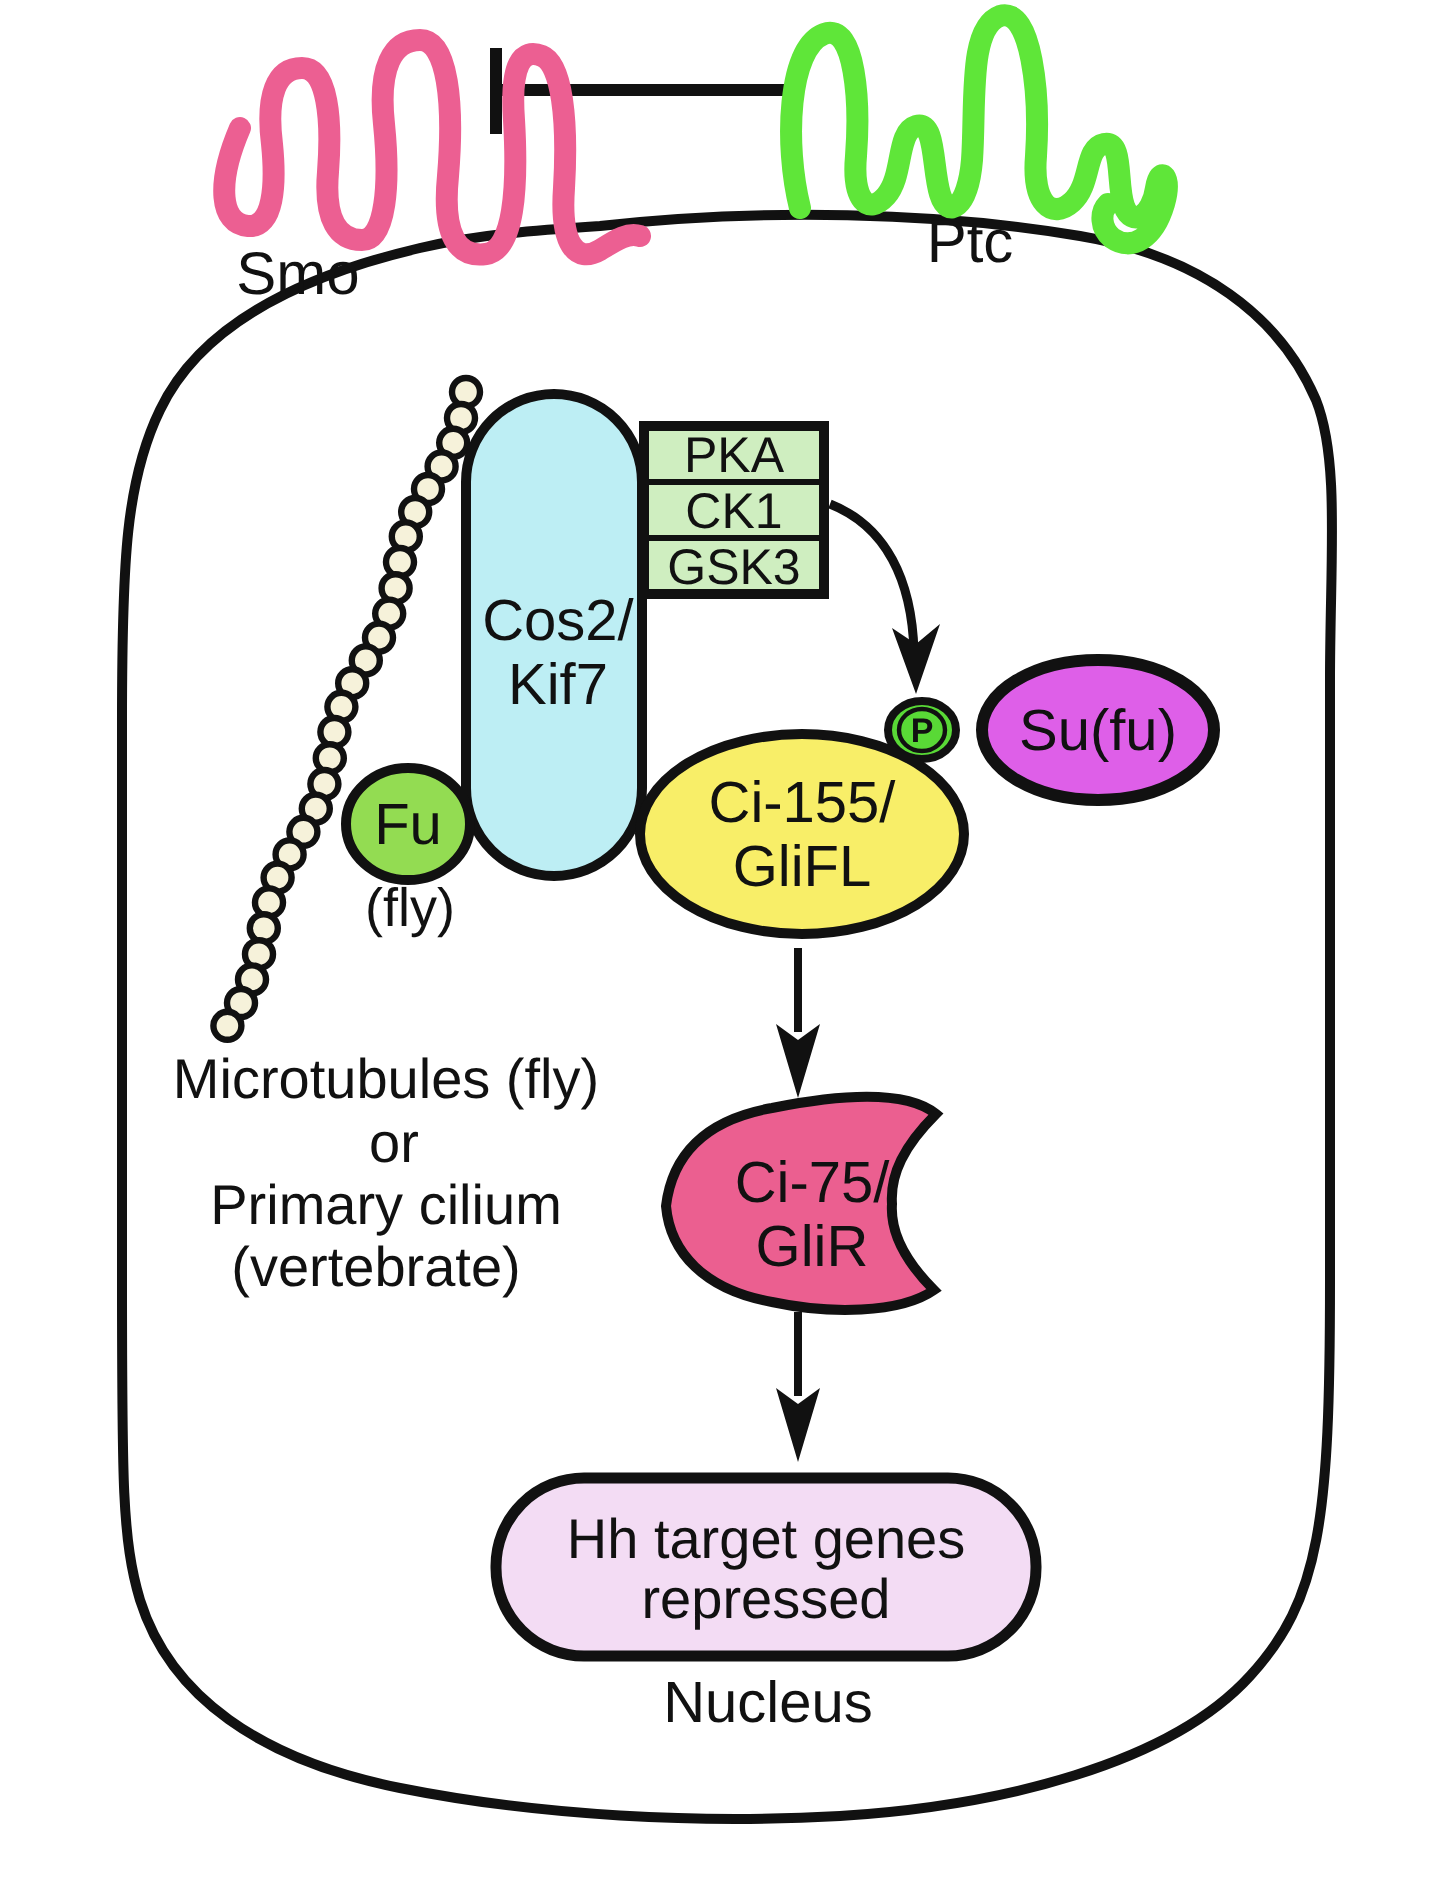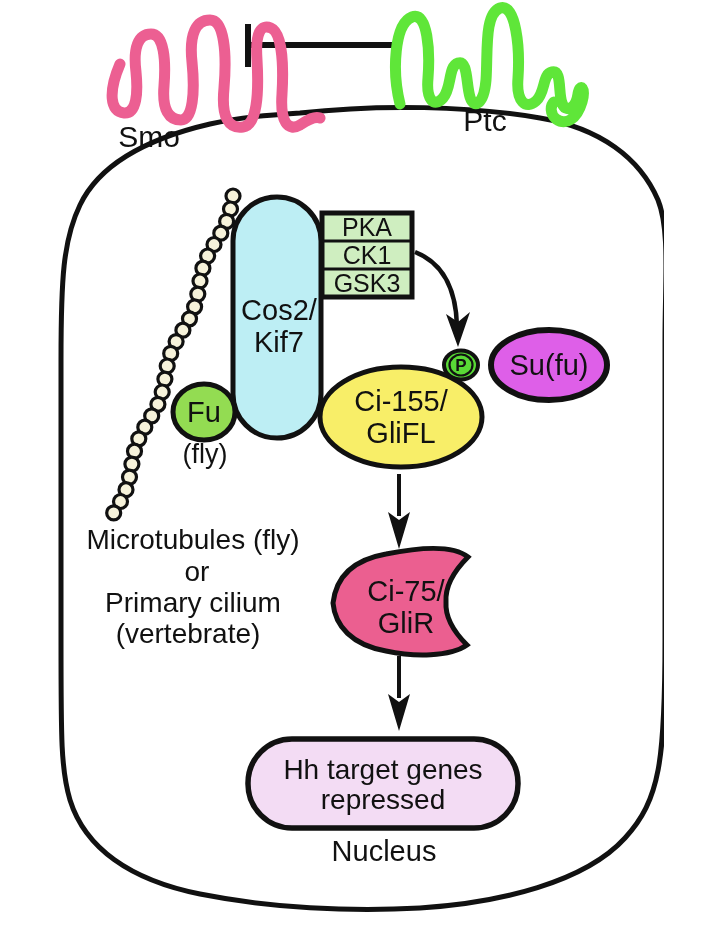--- a/index.html
+++ b/index.html
@@ -1,18 +1,18 @@
 <!DOCTYPE html>
 <html><head>
 <meta charset="utf-8">
 <style>
   html, body { margin: 0; padding: 0; background: #ffffff; }
   .stage {
     position: relative;
-    width: 664px; height: 940px;
+    width: 720px; height: 940px;
     background: #ffffff;
     overflow: hidden;
   }
   svg { display: block; }
   .t {
     font-family: "Liberation Sans", sans-serif;
     fill: #111111;
   }
   .outline { stroke: #111111; }
   .bead { stroke: #111111; stroke-width: 3.2; }

